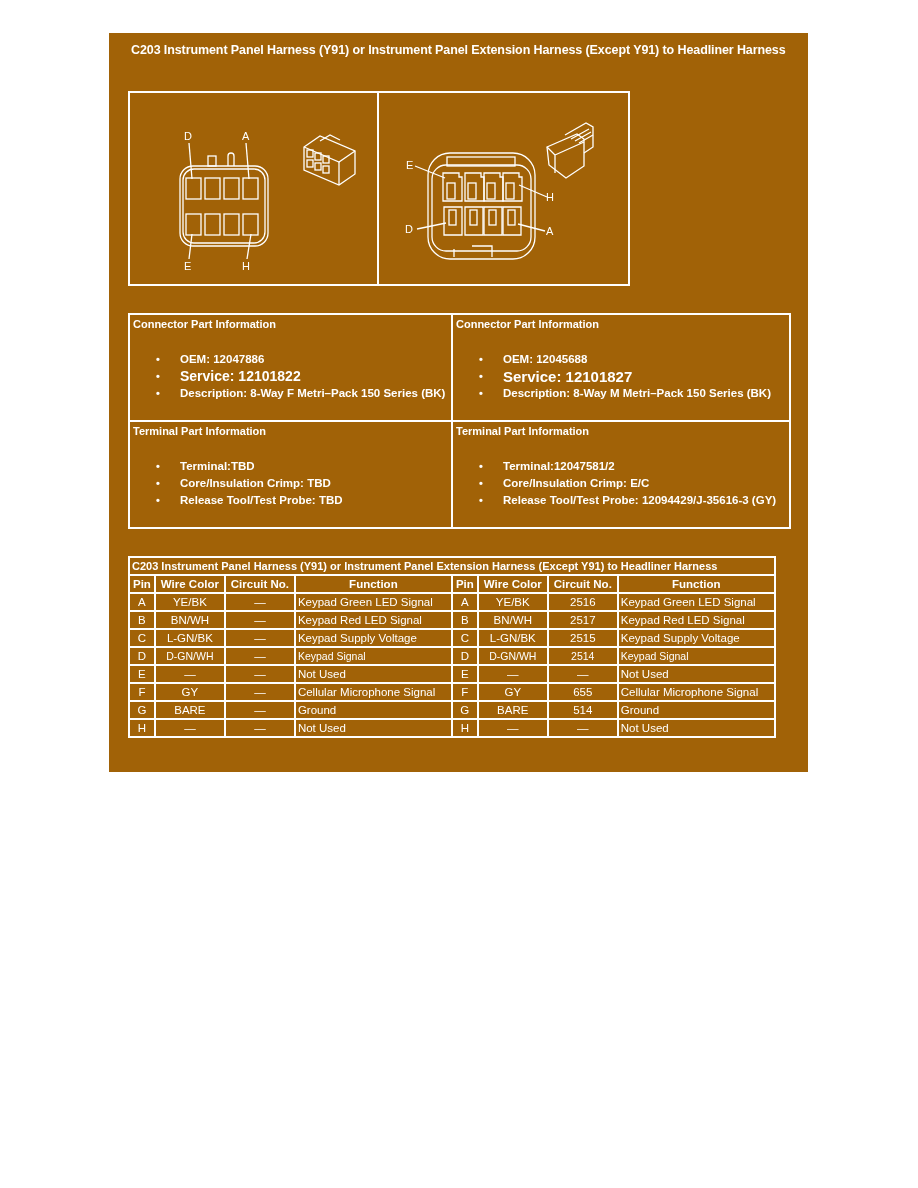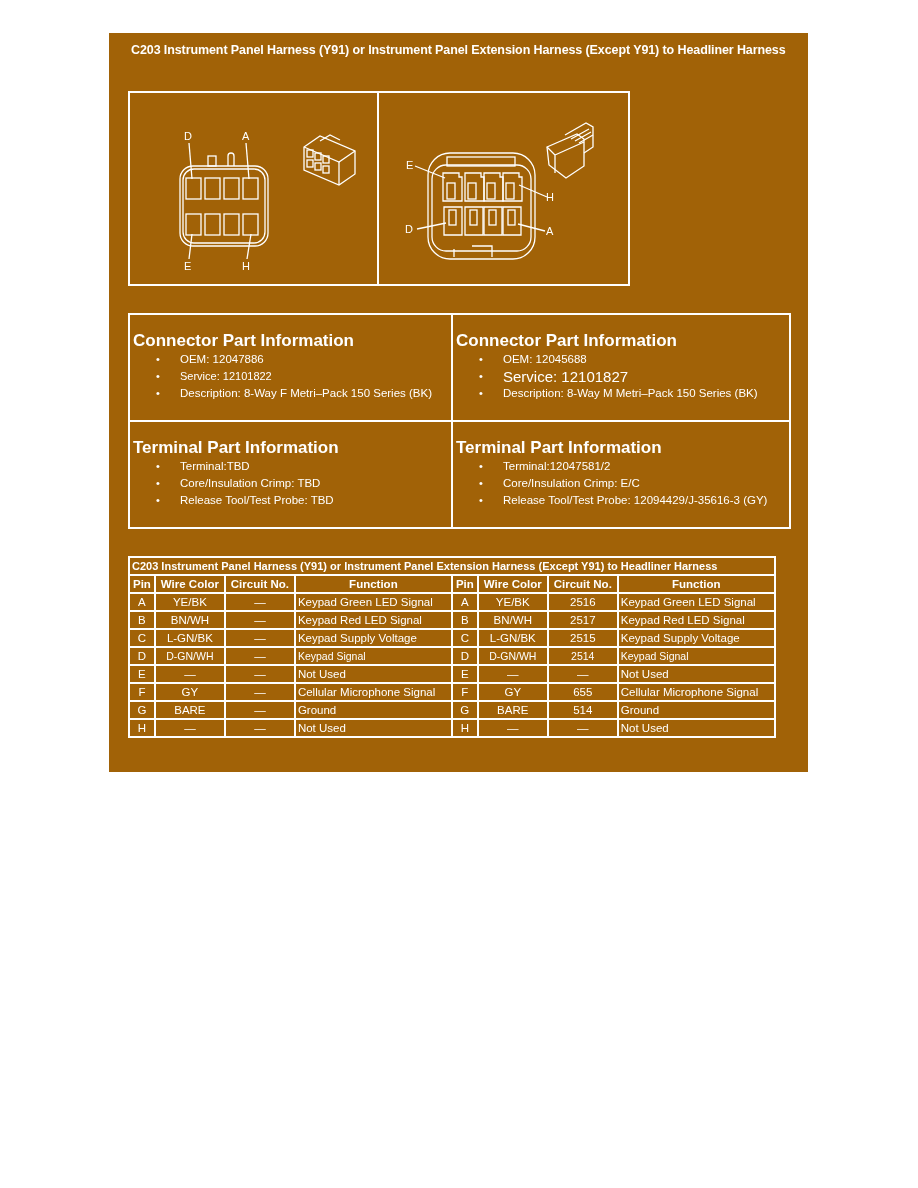--- a/index.html
+++ b/index.html
@@ -8,23 +8,23 @@
   .frame { position:absolute; left:109px; top:33px; width:699px; height:739px; background:#a16207; }
   .title { position:absolute; left:22px; top:10px; font-size:12.5px; font-weight:bold; color:#fff; white-space:nowrap; letter-spacing:-0.1px; }
   .diagrams { position:absolute; left:19px; top:58px; width:498px; height:191px; border:2px solid #fff; }
   .diag-divider { position:absolute; left:247px; top:0; width:2px; height:191px; background:#fff; }
   .diag { position:absolute; top:0; height:191px; }
   .diag svg { display:block; }
   .info { position:absolute; left:19px; top:280px; width:659px; height:212px; border:2px solid #fff; }
   .info-cell { position:absolute; box-sizing:border-box; }
   .info-vline { position:absolute; left:321px; top:0; width:2px; height:212px; background:#fff; }
   .info-hline { position:absolute; left:0; top:105px; width:659px; height:2px; background:#fff; }
-  .info-head { position:absolute; left:3px; top:16px; font-size:17px; font-weight:bold; white-space:nowrap; }
+  .info-head { position:absolute; left:3px; top:3px; font-size:11px; font-weight:bold; white-space:nowrap; }
   .info-list { position:absolute; left:26px; top:36px; margin:0; padding:0; list-style:none; font-size:11.5px; }
-  .info-list li { position:relative; padding-left:24px; height:17px; line-height:17px; white-space:nowrap; }
+  .info-list li { position:relative; padding-left:24px; height:17px; line-height:17px; white-space:nowrap;font-weight:bold; }
   .info-list li::before { content:"\2022"; position:absolute; left:0; top:0; font-size:11px; }
   .pin-table { position:absolute; left:19px; top:523px; border-collapse:collapse; }
   .pin-table td, .pin-table th { border:2px solid #fff; padding:0 3px; height:16px; line-height:16px; font-size:11.5px; white-space:nowrap; color:#fff; }
   .pin-table th { font-weight:bold; text-align:center; }
   .pin-table th.caption { text-align:left; font-size:11px; padding-left:2px; }
   .pin-table td.c { text-align:center; }
   .pin-table td.l { text-align:left; padding-left:2px;margin-left:15px; }
   .dim { color:#d8d8d8; }
 </style>
 </head>
@@ -120,21 +120,21 @@
   </div>
 
   <div class="info">
     <div class="info-vline"></div>
     <div class="info-hline"></div>
 
     <div class="info-cell" style="left:0; top:0; width:321px; height:105px;">
       <div class="info-head">Connector Part Information</div>
       <ul class="info-list">
         <li>OEM: 12047886</li>
-        <li style="font-size:11px;">Service: 12101822</li>
+        <li style="font-size:14px;">Service: 12101822</li>
         <li>Description: 8-Way F Metri–Pack 150 Series (BK)</li>
       </ul>
     </div>
     <div class="info-cell" style="left:323px; top:0; width:336px; height:105px;">
       <div class="info-head">Connector Part Information</div>
       <ul class="info-list">
         <li>OEM: 12045688</li>
         <li style="font-size:15px;">Service: 12101827</li>
         <li>Description: 8-Way M Metri–Pack 150 Series (BK)</li>
       </ul>

